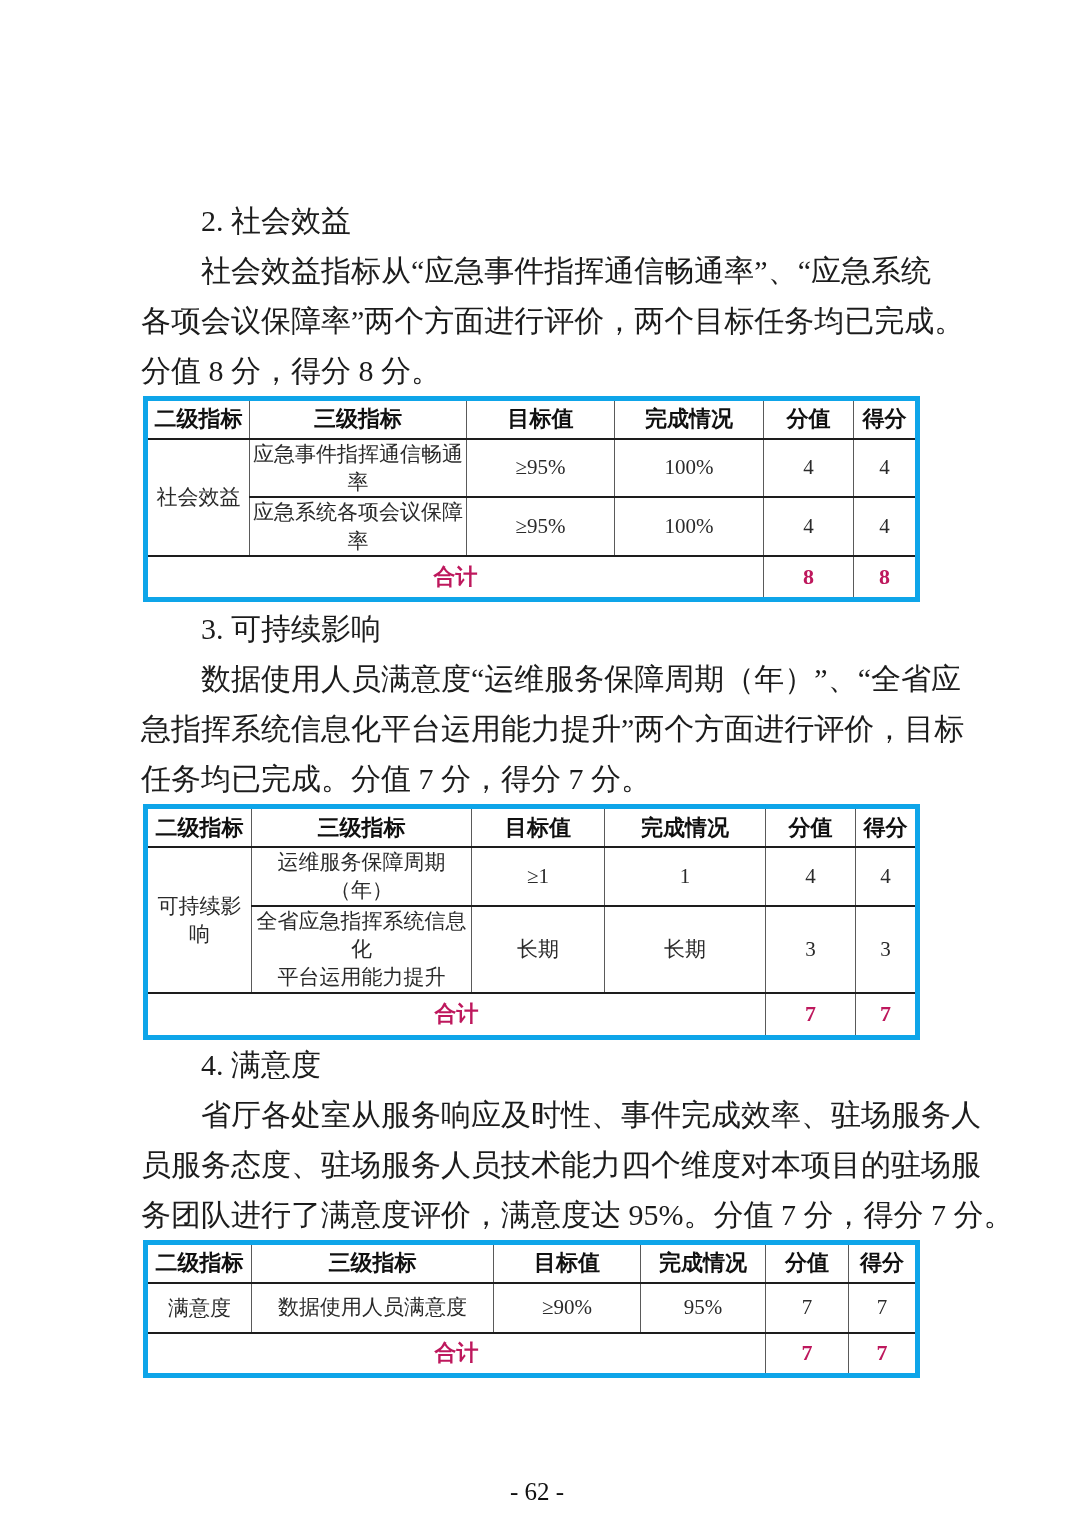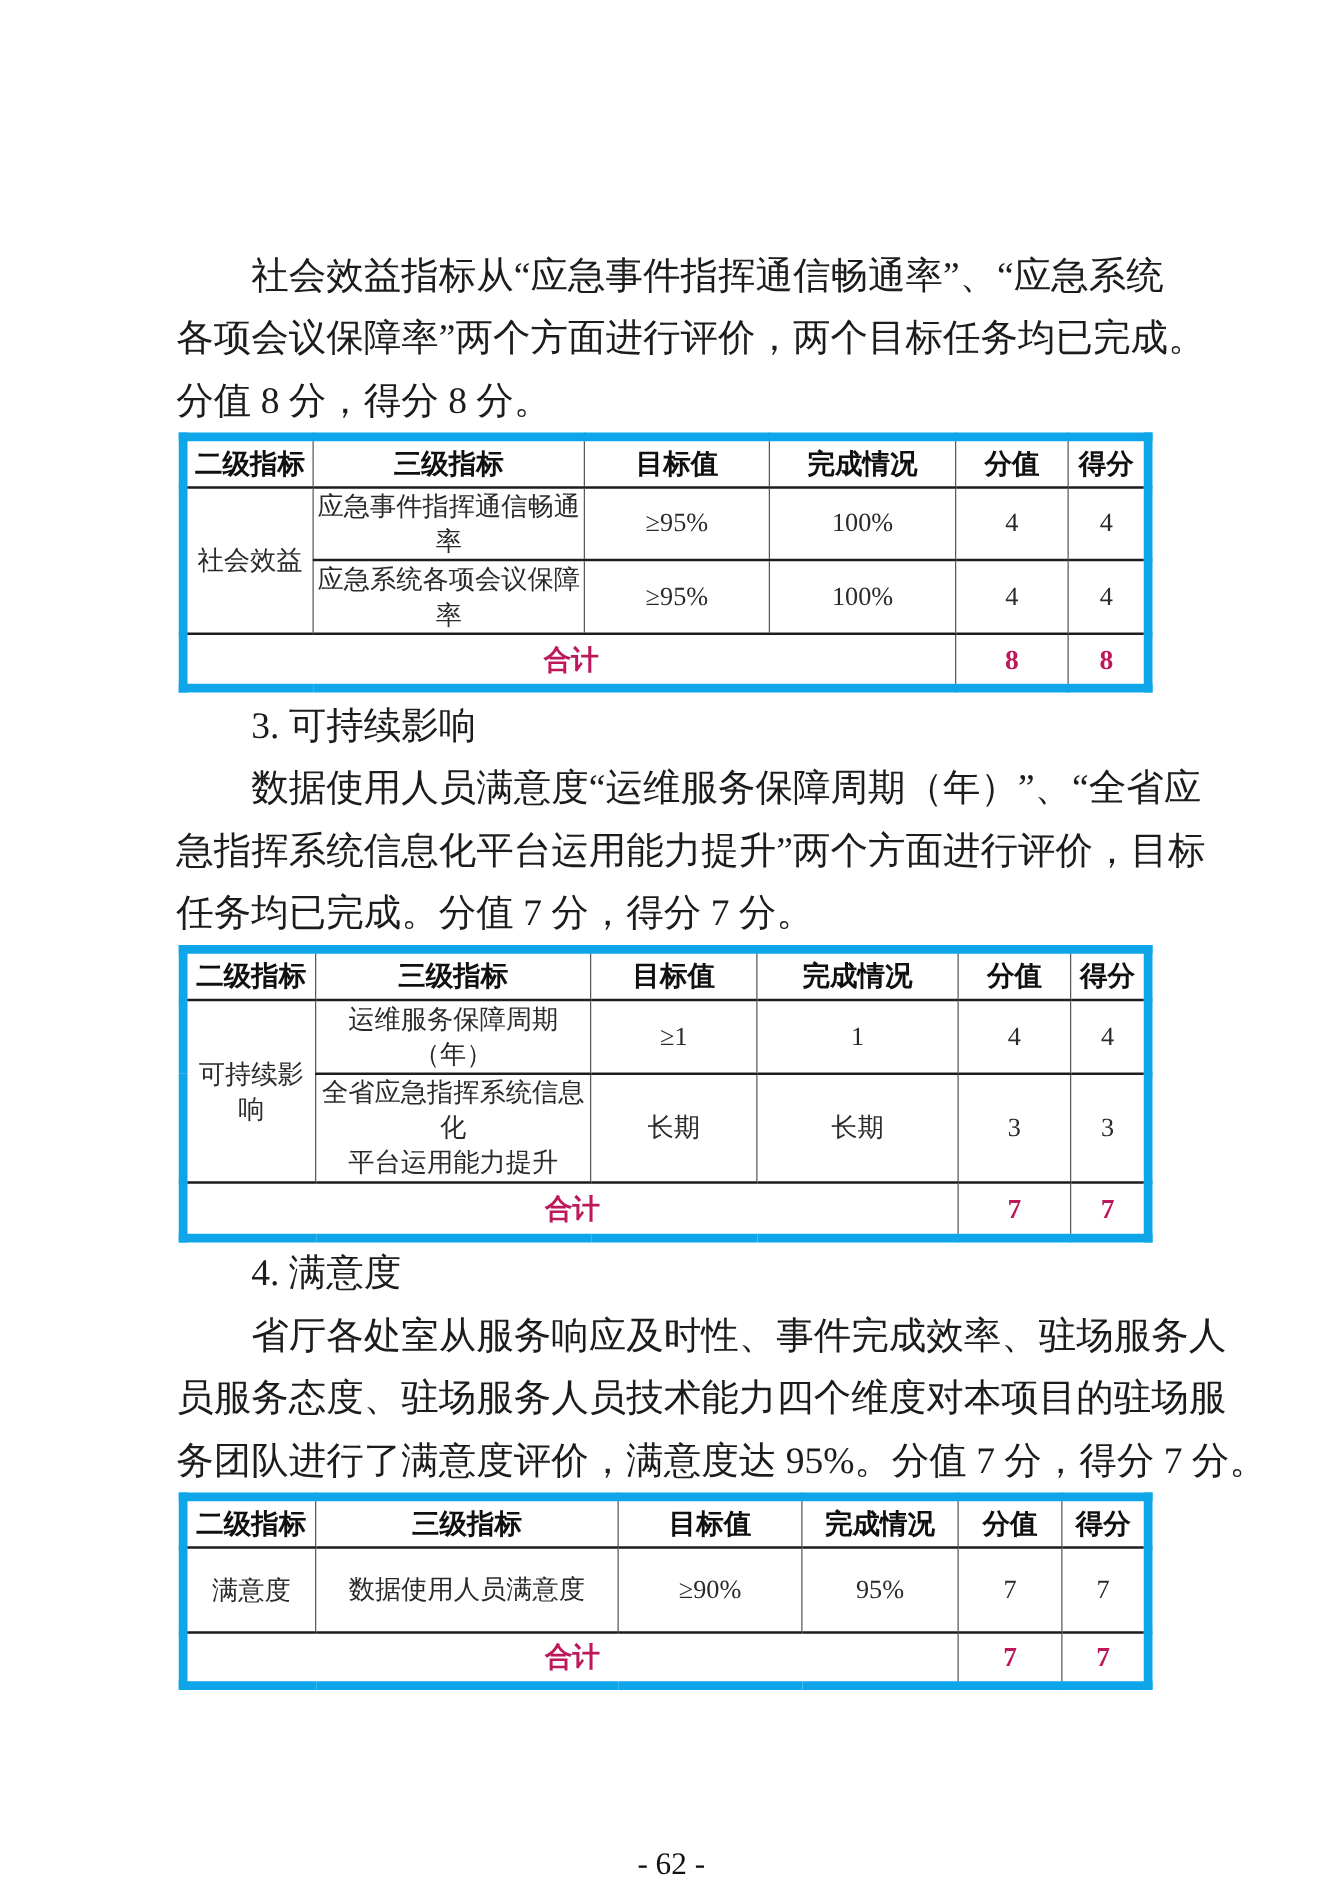--- a/index.html
+++ b/index.html
@@ -14,59 +14,60 @@
   .content { position:absolute; left:141px; top:196px; width:790px; }
 
   .heading { font-size:30px; line-height:50px; text-indent:60px; white-space:nowrap; }
   .para .tline { font-size:30px; line-height:50px; white-space:nowrap; }
   .para .tline:first-child { text-indent:60px; }
 
   .itable {
     border-collapse:collapse;
     table-layout:fixed;
     margin-left:2px;
-    border:7px solid #0ea5e9;
+    border:5px solid #0ea5e9;
   }
   .itable th, .itable td {
     border:1px solid #5a5a5a;
     border-top:2px solid #1d1d1d;
     border-bottom:2px solid #1d1d1d;
     padding:0 2px;
     text-align:center;
     vertical-align:middle;
     font-size:21px;
     color:#2a2a2a;
     overflow:hidden;
   }
   .itable th { font-weight:bold; font-size:22px; color:#101010; }
   .c-ind { text-align:left; white-space:pre-line; padding-left:3px; line-height:1.35; }
   .num { font-size:20px; color:#454545; }
   .trow td { font-weight:bold; font-size:22px; color:#be185d; }
 
   .t1 .hrow{height:40px} .t1 .r1{height:44px} .t1 .r2{height:42px} .t1 .trow{height:44px}
   .t2 .hrow{height:40px} .t2 .r1{height:43px} .t2 .r2{height:70px} .t2 .trow{height:45px}
-  .t3 .hrow{height:40px} .t3 .r1{height:68px} .t3 .trow{height:43px}
+  .t3 .hrow{height:40px} .t3 .r1{height:50px} .t3 .trow{height:43px}
 
   .sec3 .heading { margin-top:2px; }
 
   .footer {
     position:absolute; left:0; right:0; top:1478px;
     text-align:center;
     font-family:Liberation Serif, serif;
     font-size:25px;
     color:#111111;
   }
 </style>
 </head>
 <body>
 
 <div class="page">
   <div class="content">
 
     <div class="sec2">
+      <div class="heading">2. 社会效益</div>
       <div class="para">
           <div class="tline">社会效益指标从“应急事件指挥通信畅通率”、“应急系统</div>
           <div class="tline">各项会议保障率”两个方面进行评价，两个目标任务均已完成。</div>
           <div class="tline">分值 8 分，得分 8 分。</div>
         </div>
       <table class="itable t1">
         <colgroup>
           <col style="width:104px">
             <col style="width:217px">
             <col style="width:148px">

